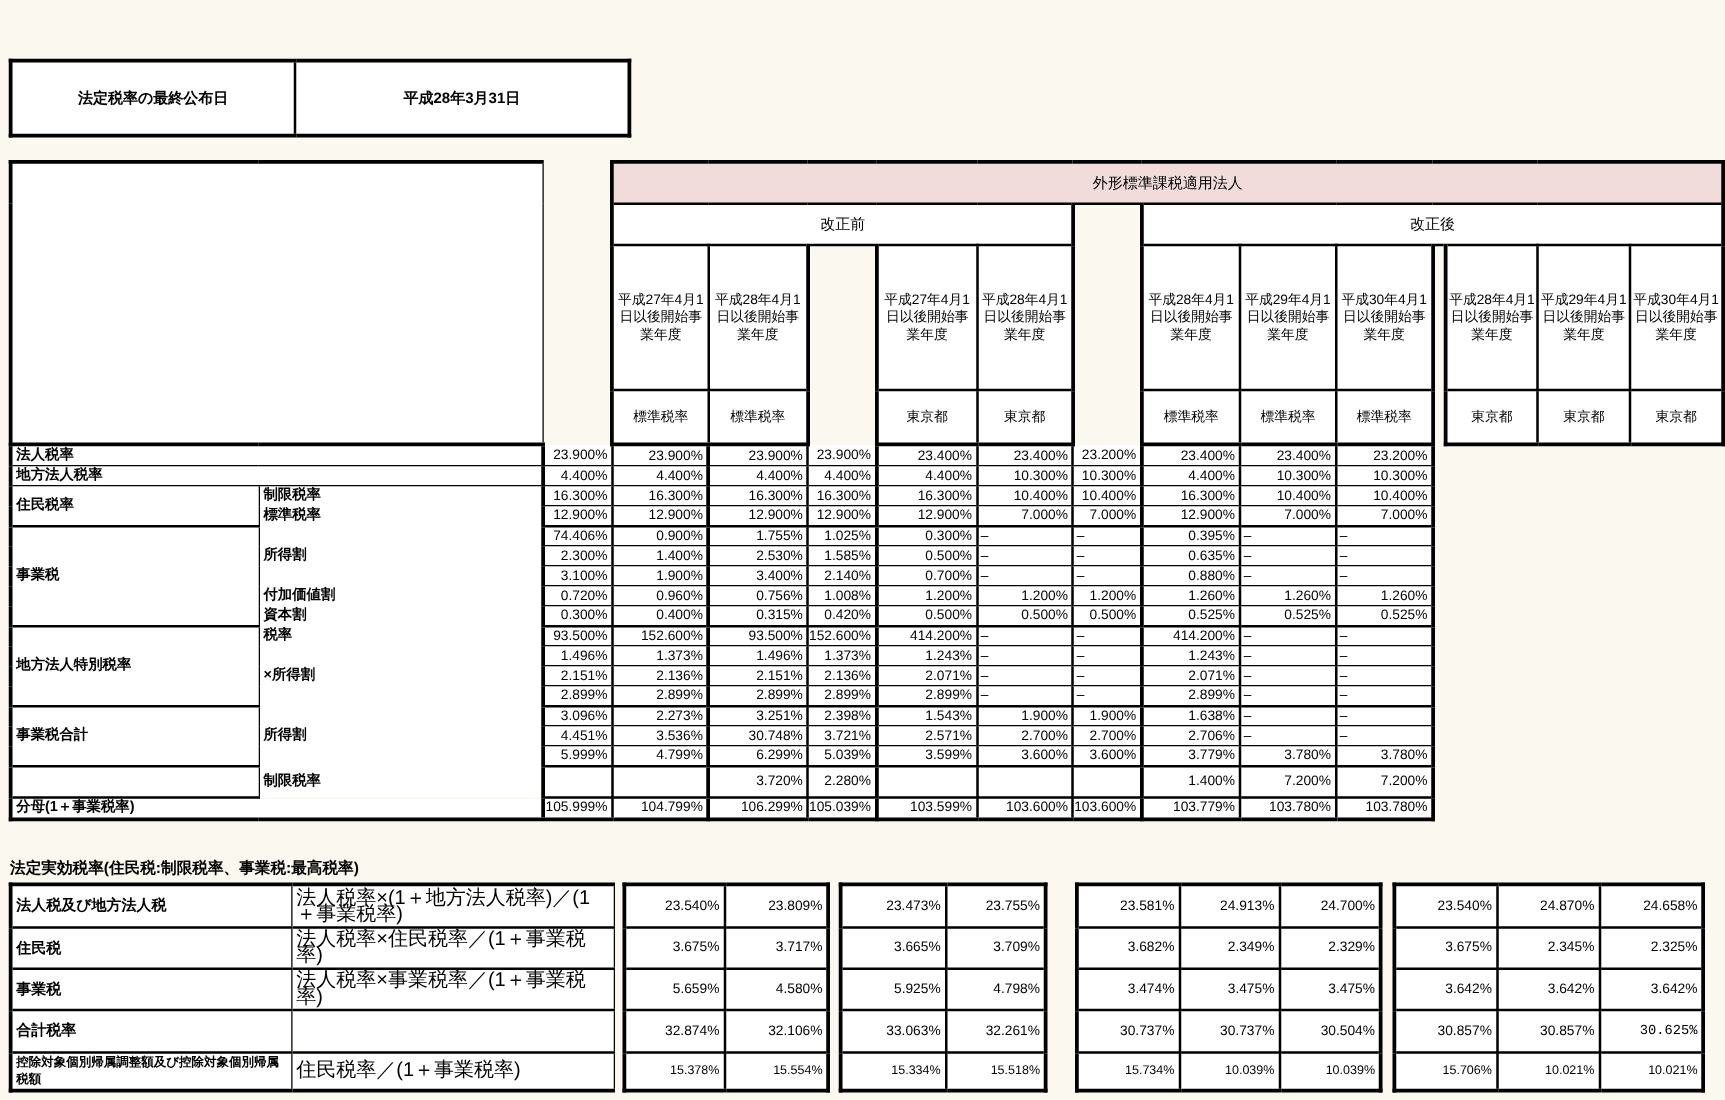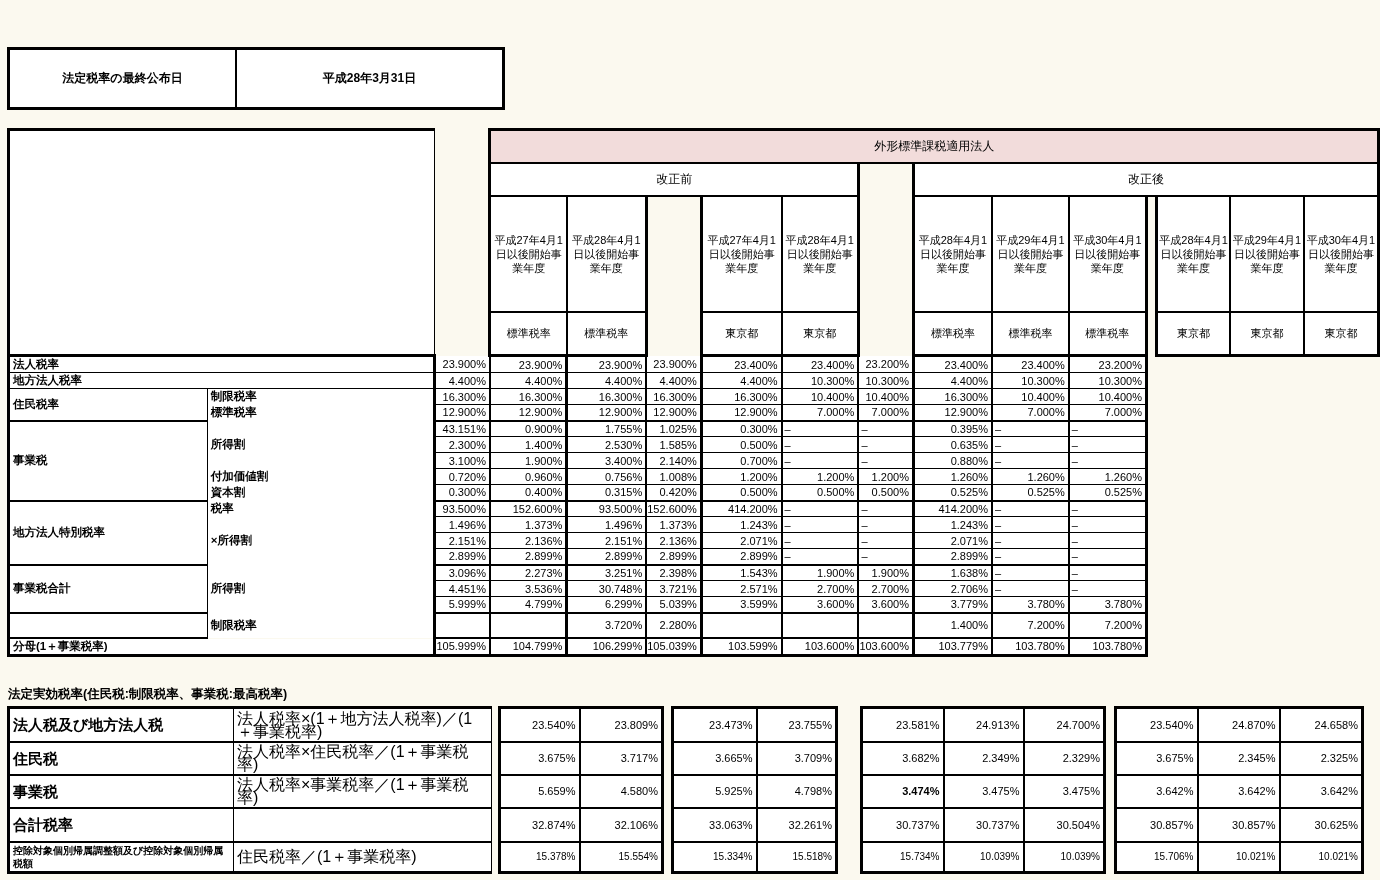--- a/index.html
+++ b/index.html
@@ -10,21 +10,21 @@
   table{border-collapse:collapse;table-layout:fixed;}
   td{padding:0;overflow:hidden;background:#fff;vertical-align:middle;}
   td.gap{background:transparent;border:none;}
   .ann{font-weight:bold;font-size:12px;text-align:center;}
   .hdr-empty{background:#fff;}
   .pink{background:#f2dcdb;font-size:12px;text-align:center;}
   .grp{font-size:12px;text-align:center;}
   .period{font-size:11px;line-height:14px;text-align:center;padding:2px 1px;}
   .scope{font-size:11px;text-align:center;}
   .lab{font-weight:bold;font-size:11.5px;text-align:left;padding:1px 2px 1px 3px;line-height:13px;}
-  .elab{font-size:15px;}
+  .elab{font-size:12px;}
   .v{font-size:11px;text-align:right;padding-right:3px;}
   .v.dash{text-align:left;padding-left:2px;}
   .formula{font-weight:normal;font-size:16px;text-align:left;padding:2px 3px;line-height:13px;}
   .small{font-size:10px;}
 </style>
 </head>
 <body>
 
 <div class="canvas">
 
@@ -145,21 +145,21 @@
           <td class="v" style="border-left: 3px solid rgb(0, 0, 0); border-right: 2px solid rgb(0, 0, 0); border-bottom: 2px solid rgb(0, 0, 0);">12.900%</td>
           <td class="v" style="border-left: 2px solid rgb(0, 0, 0); border-right: 2px solid rgb(0, 0, 0); border-bottom: 2px solid rgb(0, 0, 0);">7.000%</td>
           <td class="v" style="border-left: 2px solid rgb(0, 0, 0); border-right: 3px solid rgb(0, 0, 0); border-bottom: 2px solid rgb(0, 0, 0);">7.000%</td>
           <td class="v" style="border-left: 3px solid rgb(0, 0, 0); border-right: 2px solid rgb(0, 0, 0); border-bottom: 2px solid rgb(0, 0, 0);">12.900%</td>
           <td class="v" style="border-left: 2px solid rgb(0, 0, 0); border-right: 2px solid rgb(0, 0, 0); border-bottom: 2px solid rgb(0, 0, 0);">7.000%</td>
           <td class="v" style="border-left: 2px solid rgb(0, 0, 0); border-right: 3px solid rgb(0, 0, 0); border-bottom: 2px solid rgb(0, 0, 0);">7.000%</td>
         </tr>
         <tr style="height: 16px;">
           <td class="lab" rowspan="5" style="border-left: 3px solid rgb(0, 0, 0); border-right: 1px solid rgb(0, 0, 0); border-bottom: 2px solid rgb(0, 0, 0);">事業税</td>
           <td class="lab" rowspan="3">所得割</td>
-          <td class="v" style="border-left: 3px solid rgb(0, 0, 0); border-right: 2px solid rgb(0, 0, 0); border-bottom: 1px solid rgb(0, 0, 0);">43.151%</td>
+          <td class="v" style="border-left: 3px solid rgb(0, 0, 0); border-right: 2px solid rgb(0, 0, 0); border-bottom: 1px solid rgb(0, 0, 0);">74.406%</td>
           <td class="v" style="border-left: 2px solid rgb(0, 0, 0); border-right: 3px solid rgb(0, 0, 0); border-bottom: 1px solid rgb(0, 0, 0);">0.900%</td>
           <td class="v" style="border-left: 3px solid rgb(0, 0, 0); border-right: 2px solid rgb(0, 0, 0); border-bottom: 1px solid rgb(0, 0, 0);">1.755%</td>
           <td class="v" style="border-left: 2px solid rgb(0, 0, 0); border-right: 3px solid rgb(0, 0, 0); border-bottom: 1px solid rgb(0, 0, 0);">1.025%</td>
           <td class="v" style="border-left: 3px solid rgb(0, 0, 0); border-right: 2px solid rgb(0, 0, 0); border-bottom: 1px solid rgb(0, 0, 0);">0.300%</td>
           <td class="v dash" style="border-left: 2px solid rgb(0, 0, 0); border-right: 2px solid rgb(0, 0, 0); border-bottom: 1px solid rgb(0, 0, 0);">–</td>
           <td class="v dash" style="border-left: 2px solid rgb(0, 0, 0); border-right: 3px solid rgb(0, 0, 0); border-bottom: 1px solid rgb(0, 0, 0);">–</td>
           <td class="v" style="border-left: 3px solid rgb(0, 0, 0); border-right: 2px solid rgb(0, 0, 0); border-bottom: 1px solid rgb(0, 0, 0);">0.395%</td>
           <td class="v dash" style="border-left: 2px solid rgb(0, 0, 0); border-right: 2px solid rgb(0, 0, 0); border-bottom: 1px solid rgb(0, 0, 0);">–</td>
           <td class="v dash" style="border-left: 2px solid rgb(0, 0, 0); border-right: 3px solid rgb(0, 0, 0); border-bottom: 1px solid rgb(0, 0, 0);">–</td>
         </tr>
@@ -386,40 +386,40 @@
           <td class="v" style="border-left: 2px solid rgb(0, 0, 0); border-right: 2px solid rgb(0, 0, 0); border-bottom: 2px solid rgb(0, 0, 0);">2.345%</td>
           <td class="v" style="border-left: 2px solid rgb(0, 0, 0); border-right: 3px solid rgb(0, 0, 0); border-bottom: 2px solid rgb(0, 0, 0);">2.325%</td>
         </tr>
         <tr style="height: 33px;">
           <td class="lab elab" style="border-left: 3px solid rgb(0, 0, 0); border-right: 1px solid rgb(0, 0, 0); border-bottom: 2px solid rgb(0, 0, 0);">事業税</td>
           <td class="formula" style="border-left: 1px solid rgb(0, 0, 0); border-right: 1px solid rgb(0, 0, 0); border-bottom: 2px solid rgb(0, 0, 0);">法人税率×事業税率／(1＋事業税率)</td>
           <td class="v" style="border-left: 3px solid rgb(0, 0, 0); border-right: 2px solid rgb(0, 0, 0); border-bottom: 2px solid rgb(0, 0, 0);">5.659%</td>
           <td class="v" style="border-left: 2px solid rgb(0, 0, 0); border-right: 3px solid rgb(0, 0, 0); border-bottom: 2px solid rgb(0, 0, 0); padding-left: 34px;">4.580%</td>
           <td class="v" style="border-left: 3px solid rgb(0, 0, 0); border-right: 2px solid rgb(0, 0, 0); border-bottom: 2px solid rgb(0, 0, 0);">5.925%</td>
           <td class="v" style="border-left: 2px solid rgb(0, 0, 0); border-right: 3px solid rgb(0, 0, 0); border-bottom: 2px solid rgb(0, 0, 0);">4.798%</td>
-          <td class="v" style="border-left: 3px solid rgb(0, 0, 0); border-right: 2px solid rgb(0, 0, 0); border-bottom: 2px solid rgb(0, 0, 0); font-weight: bold;">3.474%</td>
+          <td class="v" style="border-left: 3px solid rgb(0, 0, 0); border-right: 2px solid rgb(0, 0, 0); border-bottom: 2px solid rgb(0, 0, 0);">3.474%</td>
           <td class="v" style="border-left: 2px solid rgb(0, 0, 0); border-right: 2px solid rgb(0, 0, 0); border-bottom: 2px solid rgb(0, 0, 0);">3.475%</td>
           <td class="v" style="border-left: 2px solid rgb(0, 0, 0); border-right: 3px solid rgb(0, 0, 0); border-bottom: 2px solid rgb(0, 0, 0);">3.475%</td>
           <td class="v" style="border-left: 3px solid rgb(0, 0, 0); border-right: 2px solid rgb(0, 0, 0); border-bottom: 2px solid rgb(0, 0, 0);">3.642%</td>
           <td class="v" style="border-left: 2px solid rgb(0, 0, 0); border-right: 2px solid rgb(0, 0, 0); border-bottom: 2px solid rgb(0, 0, 0);">3.642%</td>
           <td class="v" style="border-left: 2px solid rgb(0, 0, 0); border-right: 3px solid rgb(0, 0, 0); border-bottom: 2px solid rgb(0, 0, 0);">3.642%</td>
         </tr>
         <tr style="height: 34px;">
           <td class="lab elab" style="border-left: 3px solid rgb(0, 0, 0); border-right: 1px solid rgb(0, 0, 0); border-bottom: 2px solid rgb(0, 0, 0);">合計税率</td>
           <td class="formula" style="border-left: 1px solid rgb(0, 0, 0); border-right: 1px solid rgb(0, 0, 0); border-bottom: 2px solid rgb(0, 0, 0);"></td>
           <td class="v" style="border-left: 3px solid rgb(0, 0, 0); border-right: 2px solid rgb(0, 0, 0); border-bottom: 2px solid rgb(0, 0, 0);">32.874%</td>
           <td class="v" style="border-left: 2px solid rgb(0, 0, 0); border-right: 3px solid rgb(0, 0, 0); border-bottom: 2px solid rgb(0, 0, 0);">32.106%</td>
           <td class="v" style="border-left: 3px solid rgb(0, 0, 0); border-right: 2px solid rgb(0, 0, 0); border-bottom: 2px solid rgb(0, 0, 0);">33.063%</td>
           <td class="v" style="border-left: 2px solid rgb(0, 0, 0); border-right: 3px solid rgb(0, 0, 0); border-bottom: 2px solid rgb(0, 0, 0);">32.261%</td>
           <td class="v" style="border-left: 3px solid rgb(0, 0, 0); border-right: 2px solid rgb(0, 0, 0); border-bottom: 2px solid rgb(0, 0, 0);">30.737%</td>
           <td class="v" style="border-left: 2px solid rgb(0, 0, 0); border-right: 2px solid rgb(0, 0, 0); border-bottom: 2px solid rgb(0, 0, 0);">30.737%</td>
           <td class="v" style="border-left: 2px solid rgb(0, 0, 0); border-right: 3px solid rgb(0, 0, 0); border-bottom: 2px solid rgb(0, 0, 0);">30.504%</td>
           <td class="v" style="border-left: 3px solid rgb(0, 0, 0); border-right: 2px solid rgb(0, 0, 0); border-bottom: 2px solid rgb(0, 0, 0);">30.857%</td>
           <td class="v" style="border-left: 2px solid rgb(0, 0, 0); border-right: 2px solid rgb(0, 0, 0); border-bottom: 2px solid rgb(0, 0, 0);">30.857%</td>
-          <td class="v" style="border-left: 2px solid rgb(0, 0, 0); border-right: 3px solid rgb(0, 0, 0); border-bottom: 2px solid rgb(0, 0, 0);">30.625%</td>
+          <td class="v" style="border-left: 2px solid rgb(0, 0, 0); border-right: 3px solid rgb(0, 0, 0); border-bottom: 2px solid rgb(0, 0, 0); font-family: Liberation Mono, monospace;">30.625%</td>
         </tr>
         <tr style="height: 31px;">
           <td class="lab elab small" style="border-left: 3px solid rgb(0, 0, 0); border-right: 1px solid rgb(0, 0, 0); border-bottom: 3px solid rgb(0, 0, 0);">控除対象個別帰属調整額及び控除対象個別帰属税額</td>
           <td class="formula" style="border-left: 1px solid rgb(0, 0, 0); border-right: 1px solid rgb(0, 0, 0); border-bottom: 3px solid rgb(0, 0, 0);">住民税率／(1＋事業税率)</td>
           <td class="v small" style="border-left: 3px solid rgb(0, 0, 0); border-right: 2px solid rgb(0, 0, 0); border-bottom: 3px solid rgb(0, 0, 0);">15.378%</td>
           <td class="v small" style="border-left: 2px solid rgb(0, 0, 0); border-right: 3px solid rgb(0, 0, 0); border-bottom: 3px solid rgb(0, 0, 0);">15.554%</td>
           <td class="v small" style="border-left: 3px solid rgb(0, 0, 0); border-right: 2px solid rgb(0, 0, 0); border-bottom: 3px solid rgb(0, 0, 0);">15.334%</td>
           <td class="v small" style="border-left: 2px solid rgb(0, 0, 0); border-right: 3px solid rgb(0, 0, 0); border-bottom: 3px solid rgb(0, 0, 0);">15.518%</td>
           <td class="v small" style="border-left: 3px solid rgb(0, 0, 0); border-right: 2px solid rgb(0, 0, 0); border-bottom: 3px solid rgb(0, 0, 0);">15.734%</td>
           <td class="v small" style="border-left: 2px solid rgb(0, 0, 0); border-right: 2px solid rgb(0, 0, 0); border-bottom: 3px solid rgb(0, 0, 0);">10.039%</td>

